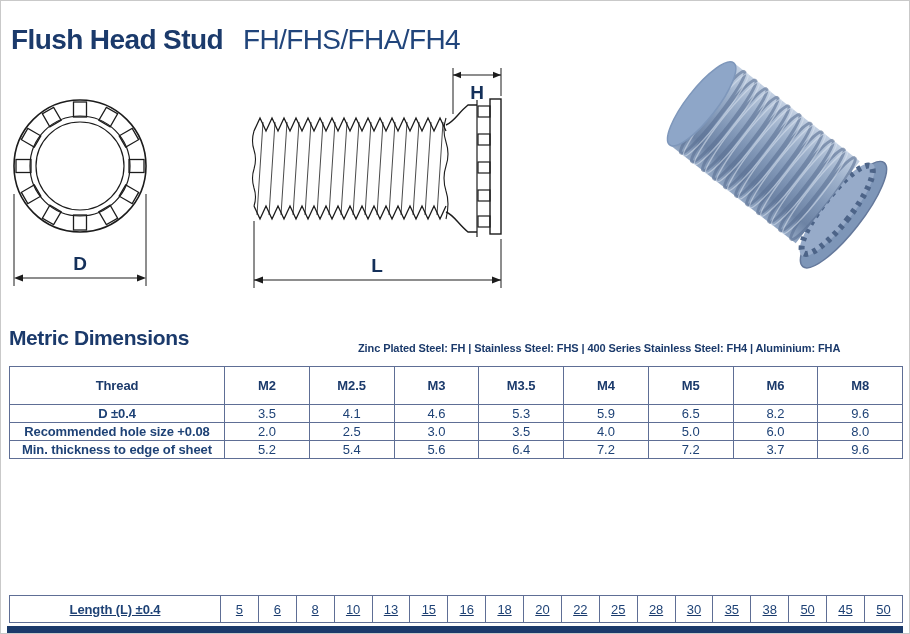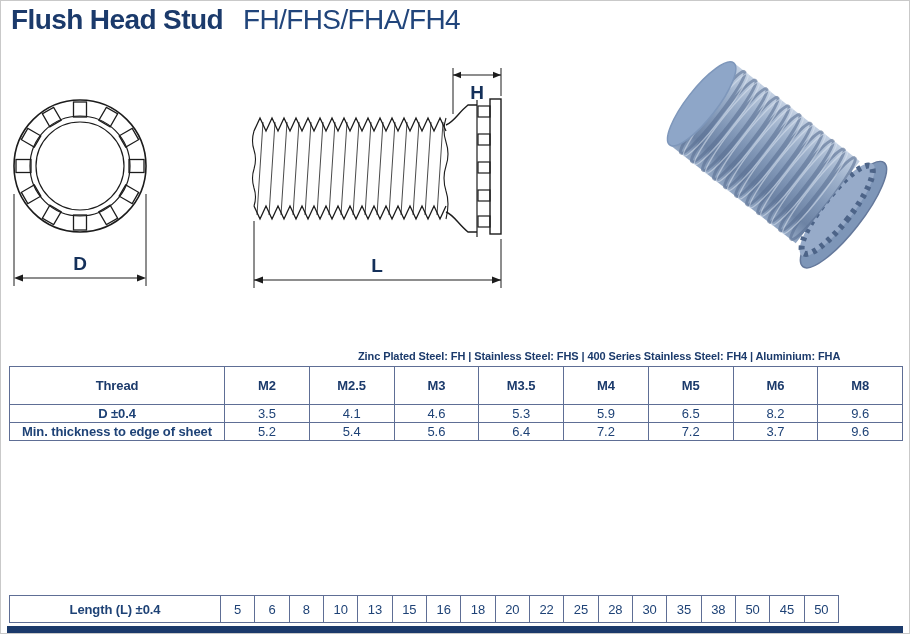--- a/index.html
+++ b/index.html
@@ -3,35 +3,35 @@
 <meta charset="utf-8">
 <style>
   html,body{margin:0;padding:0;background:#e9e9e9;}
   .page{
     position:relative; width:910px; height:634px; background:#ffffff;
     font-family:"Liberation Sans","DejaVu Sans",sans-serif;
     border:1px solid #c9c9c9; box-sizing:border-box; overflow:hidden;
     color:#1b3a6b;
   }
   
-  .title-block{position:absolute;left:10px;top:3px;white-space:nowrap;}
+  .title-block{position:absolute;left:10px;top:23px;white-space:nowrap;}
   .title-main{font-size:28px;font-weight:bold;color:#1b3a6b;letter-spacing:-0.6px;}
   .title-model{font-size:28px;font-weight:400;color:#21457b;letter-spacing:-0.6px;margin-left:20px;}
   
   .drawing{position:absolute;}
   svg text{font-family:"Liberation Sans","DejaVu Sans",sans-serif;}
   .dim-label{font-size:19px;font-weight:bold;fill:#14305a;}
   .draw-line{stroke:#1c1c1c;fill:none;}
   
   .section-heading{position:absolute;left:8px;top:325px;font-size:21px;font-weight:bold;color:#1b3a6b;letter-spacing:-0.4px;}
-  .materials-note{position:absolute;left:357px;top:349px;width:500px;font-size:11px;font-weight:bold;color:#1b3a6b;letter-spacing:-0.1px;}
+  .materials-note{position:absolute;left:357px;top:341px;width:500px;font-size:11px;font-weight:bold;color:#1b3a6b;letter-spacing:-0.1px;}
   
   table{border-collapse:collapse;table-layout:fixed;background:#fff;border-radius:31px;}
   #dims-table{position:absolute;left:8px;top:365px;width:894px;}
-  #length-table{position:absolute;left:8px;top:594px;width:830px;}
+  #length-table{position:absolute;left:8px;top:594px;width:894px;text-decoration:underline;}
   #dims-table th,#dims-table td,#length-table th,#length-table td{
     border:1px solid #5e6e95;font-size:13px;color:#1e4276;
     text-align:center;vertical-align:middle;padding:0;letter-spacing:-0.1px;
   }
   #dims-table{border:1px solid #44578a;}
   #length-table{border:1px solid #44578a;}
   #dims-table thead tr{height:38px;}
   #dims-table tbody tr{height:18px;}
   #length-table tr{height:27px;}
   th.row-label{text-align:left;padding-left:14px;font-weight:bold;color:#1b3a6b;}
@@ -173,20 +173,21 @@
           <ellipse cx="14" cy="0" rx="6.5" ry="52"></ellipse>
             <ellipse cx="28" cy="0" rx="6.5" ry="52"></ellipse>
           <ellipse cx="42" cy="0" rx="6.5" ry="52"></ellipse>
             <ellipse cx="56" cy="0" rx="6.5" ry="52"></ellipse>
         </g>
       </g>
       <ellipse cx="-88" cy="0" rx="15" ry="52" fill="#8ea6c8" stroke="#7e97bb" stroke-width="1.5"></ellipse>
     </g>
   </svg>
 
+  <div class="section-heading">Metric Dimensions</div>
   <div class="materials-note">Zinc Plated Steel: FH | Stainless Steel: FHS | 400 Series Stainless Steel: FH4 | Aluminium: FHA</div>
 
   <table id="dims-table">
     <colgroup>
         <col style="width:215px">
         <col span="8">
       </colgroup>
     <thead>
         <tr>
           <th class="row-label">Thread</th>
@@ -204,20 +205,31 @@
         <tr>
           <th class="row-label">D ±0.4</th>
           <td class="value-cell">3.5</td>
           <td class="value-cell">4.1</td>
           <td class="value-cell">4.6</td>
           <td class="value-cell">5.3</td>
           <td class="value-cell">5.9</td>
           <td class="value-cell">6.5</td>
           <td class="value-cell">8.2</td>
           <td class="value-cell">9.6</td>
+        </tr>
+        <tr>
+          <th class="row-label">Recommended hole size +0.08</th>
+          <td class="value-cell">2.0</td>
+          <td class="value-cell">2.5</td>
+          <td class="value-cell">3.0</td>
+          <td class="value-cell">3.5</td>
+          <td class="value-cell">4.0</td>
+          <td class="value-cell">5.0</td>
+          <td class="value-cell">6.0</td>
+          <td class="value-cell">8.0</td>
         </tr>
         <tr>
           <th class="row-label">Min. thickness to edge of sheet</th>
           <td class="value-cell">5.2</td>
           <td class="value-cell">5.4</td>
           <td class="value-cell">5.6</td>
           <td class="value-cell">6.4</td>
           <td class="value-cell">7.2</td>
           <td class="value-cell">7.2</td>
           <td class="value-cell">3.7</td>

